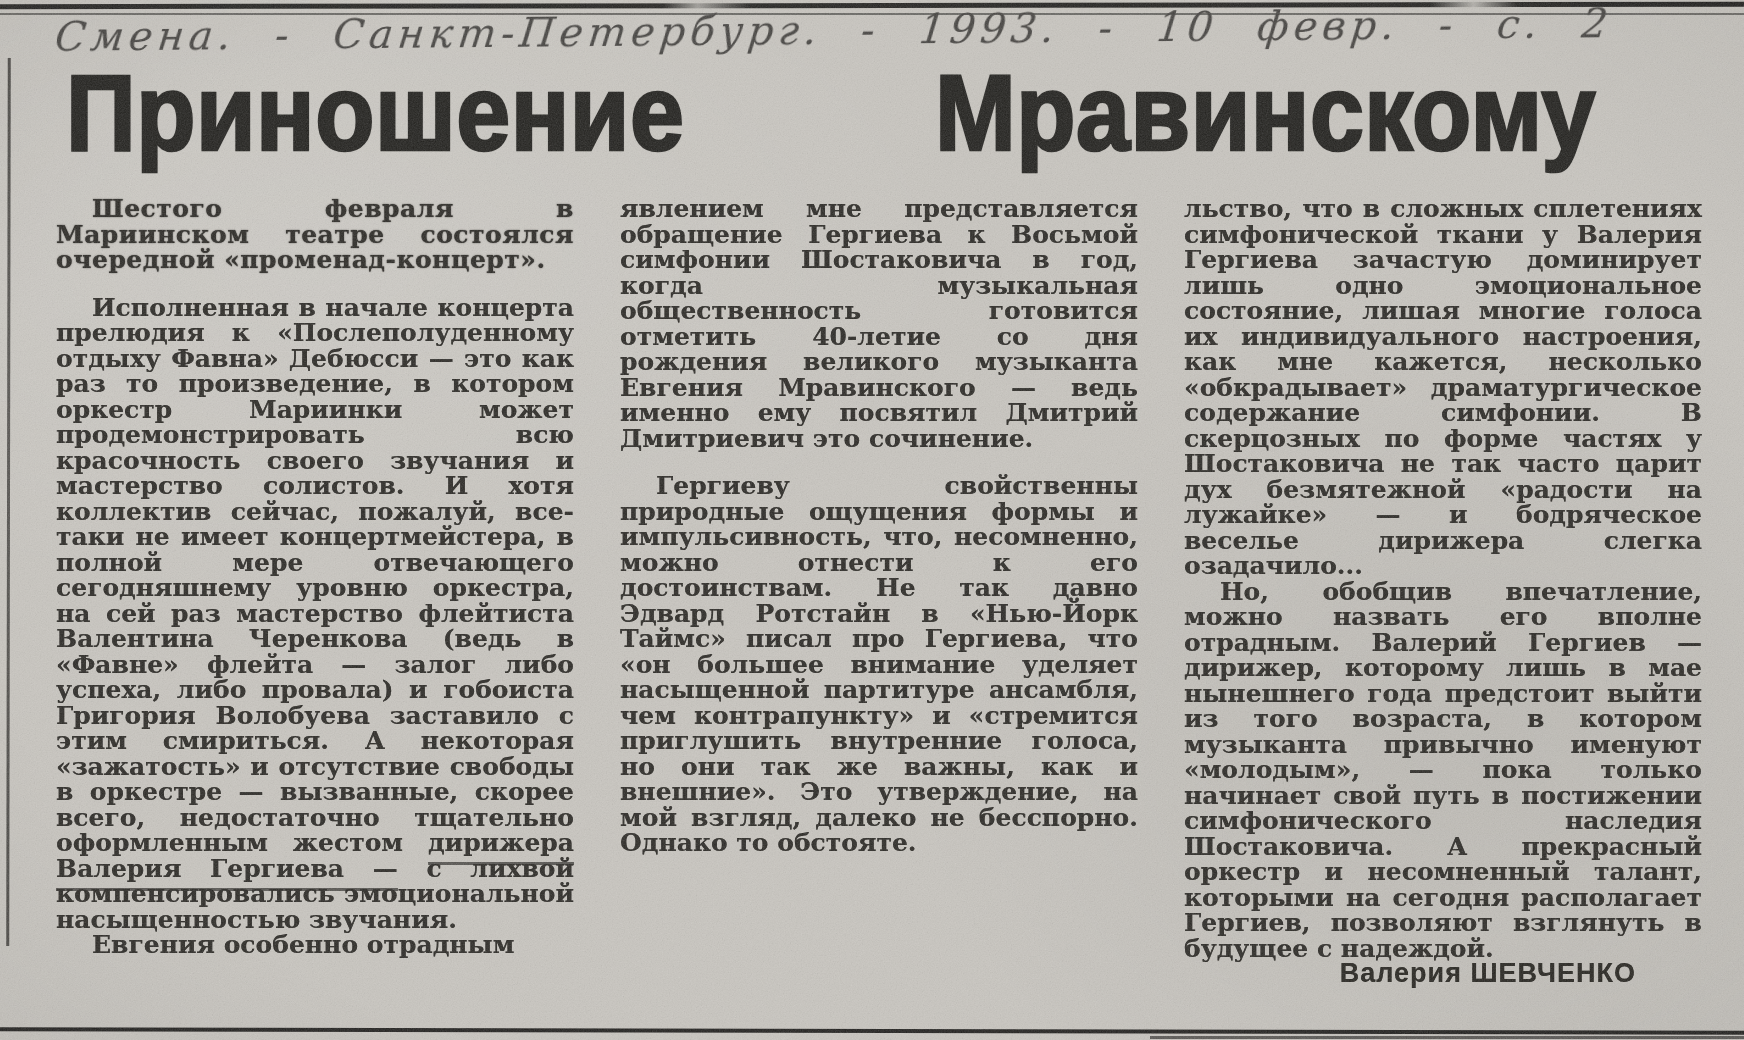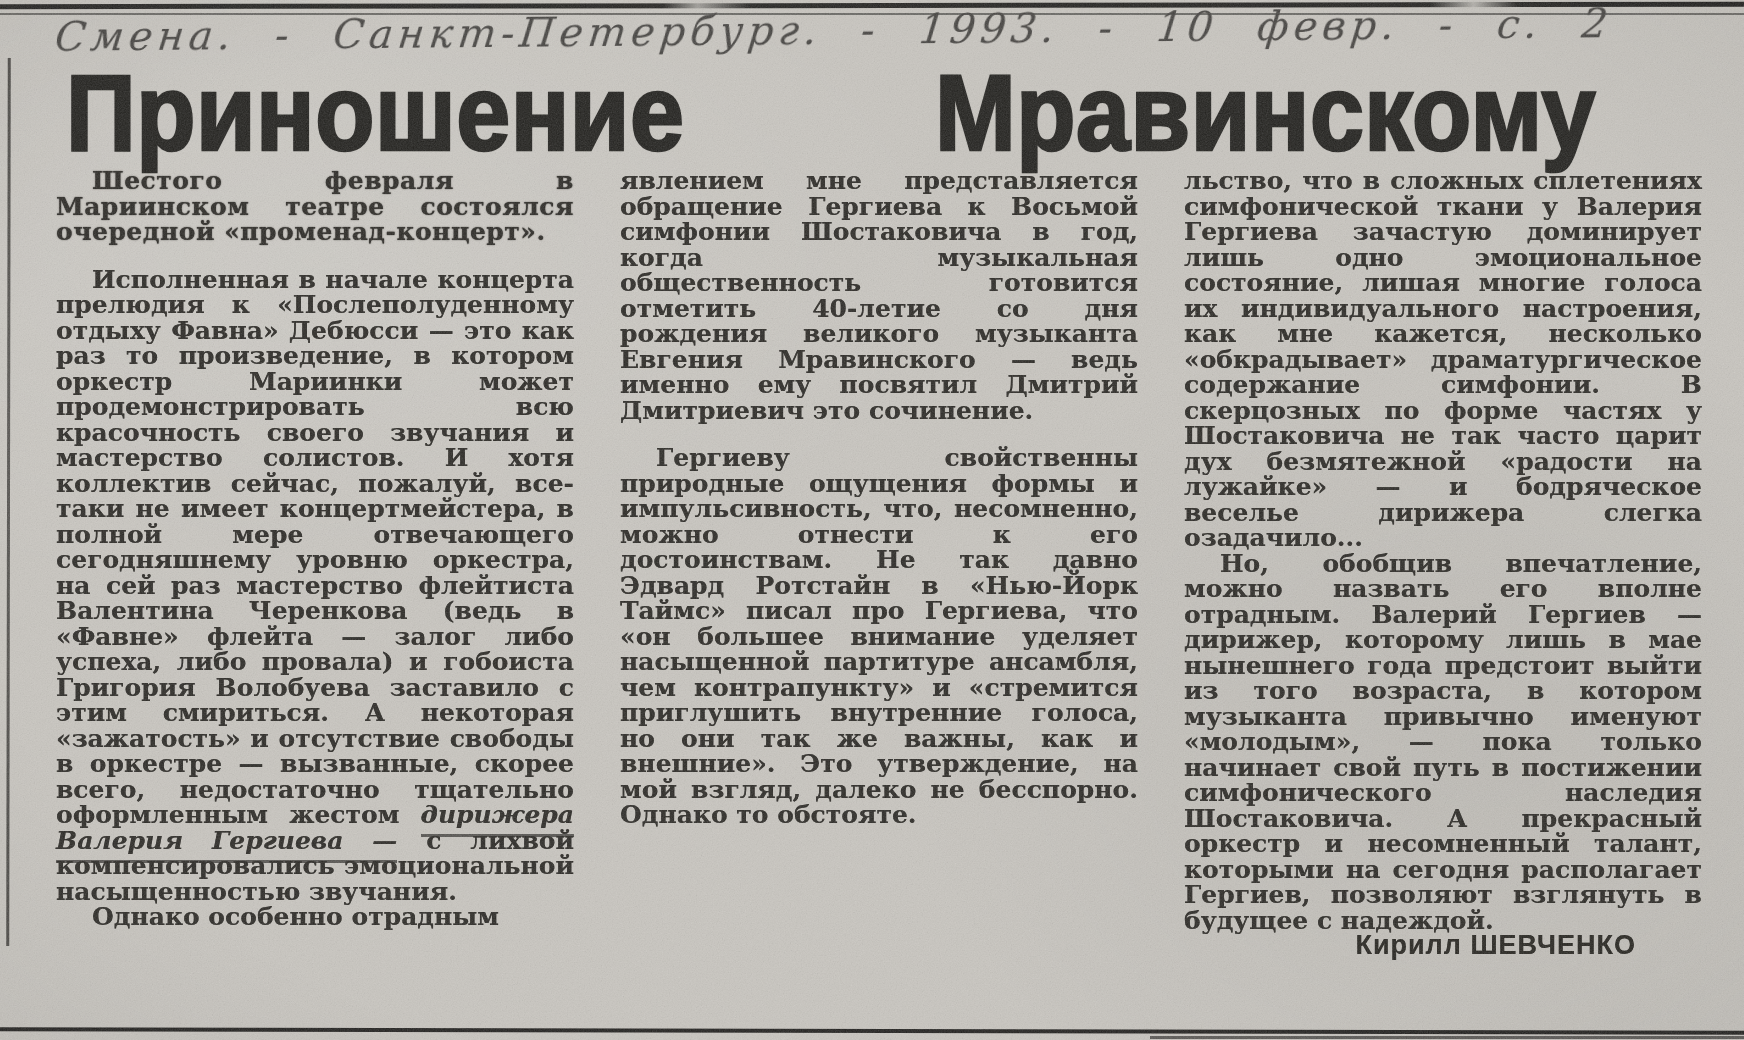--- a/index.html
+++ b/index.html
@@ -31,33 +31,33 @@
   .headline {
     position:absolute; top:60px; left:66px; width:1530px;
     display:flex; justify-content:space-between;
     font-family:"Liberation Sans", sans-serif; font-weight:700; font-size:97px; line-height:1;
     color:#21201d; letter-spacing:.5px;
     transform:scaleY(1.1); transform-origin:top left;
     -webkit-text-stroke:2.5px #21201d;
     text-shadow:0 0 2px rgba(30,29,27,.55);
   }
   .columns {
-    position:absolute; top:168px; left:56px; width:1646px;
+    position:absolute; top:196px; left:56px; width:1646px;
     display:flex; gap:46px;
     font-family:"DejaVu Serif", serif; font-weight:700; font-size:25px; line-height:25.5px;
     color:#2b2925; text-align:justify;
     text-shadow:0 0 .6px rgba(43,41,37,.7);
     filter:blur(.2px);
   }
   .col { flex:1 1 0; min-width:0; }
   .col p { margin:0; text-indent:36px; }
   p.gap-above { margin-top:22px; }
   p.no-indent { text-indent:0; }
   .lede { text-shadow:0 0 1.4px currentColor; letter-spacing:.5px; }
-  .pen-underline { border-bottom:3px solid rgba(58,55,52,.8); padding-bottom:5px;font-style:italic; }
+  .pen-underline { border-bottom:3px solid rgba(58,55,52,.8); padding-bottom:5px; }
   .byline {
     margin-top:34px; text-align:right; padding-right:66px; text-indent:0;
     font-family:"Liberation Sans", sans-serif; font-weight:700; font-size:27px; letter-spacing:1px;
     color:#26241f;
   }
   .scan-line-bottom { position:absolute; top:1029px; left:0; width:100%; height:4px; background:#201f1d; transform:rotate(.12deg); }
   .scan-line-bottom2 { position:absolute; top:1036px; left:1150px; width:594px; height:3px; background:#2b2a28; opacity:.7; }
   .grain { position:absolute; inset:0; width:100%; height:100%; pointer-events:none; z-index:5; }
 </style>
 </head>
@@ -75,32 +75,32 @@
   <div class="headline">
     <span>Приношение</span>
     <span>Мравинскому</span>
   </div>
 
   <div class="columns">
 
     <div class="col">
       <p class="lede">Шестого февраля в Мариинском театре состоялся очередной «променад-концерт».</p>
       <p class="gap-above"><span>Исполненная в начале концерта прелюдия к «Послеполуденному отдыху Фавна» Дебюсси — это как раз то произведение, в котором оркестр Мариинки может продемонстрировать всю красочность своего звучания и мастерство солистов. И хотя коллектив сейчас, пожалуй, все-таки не имеет концертмейстера, в полной мере отвечающего сегодняшнему уровню оркестра, на сей раз мастерство флейтиста Валентина Черенкова (ведь в «Фавне» флейта — залог либо успеха, либо провала) и гобоиста Григория Волобуева заставило с этим смириться. А некоторая «зажатость» и отсутствие свободы в оркестре — вызванные, скорее всего, недостаточно тщательно оформленным жестом </span><span class="pen-underline">дирижера Валерия Гергиева —</span><span> с лихвой компенсировались эмоциональной насыщенностью звучания.</span></p>
-      <p>Однако особенно отрадным</p>
+      <p>Евгения особенно отрадным</p>
     </div>
 
     <div class="col">
       <p class="no-indent">явлением мне представляется обращение Гергиева к Восьмой симфонии Шостаковича в год, когда музыкальная общественность готовится отметить 40-летие со дня рождения великого музыканта Евгения Мравинского — ведь именно ему посвятил Дмитрий Дмитриевич это сочинение.</p>
       <p class="gap-above">Гергиеву свойственны природные ощущения формы и импульсивность, что, несомненно, можно отнести к его достоинствам. Не так давно Эдвард Ротстайн в «Нью-Йорк Таймс» писал про Гергиева, что «он большее внимание уделяет насыщенной партитуре ансамбля, чем контрапункту» и «стремится приглушить внутренние голоса, но они так же важны, как и внешние». Это утверждение, на мой взгляд, далеко не бесспорно. Однако то обстояте.</p>
     </div>
 
     <div class="col">
       <p class="no-indent">льство, что в сложных сплетениях симфонической ткани у Валерия Гергиева зачастую доминирует лишь одно эмоциональное состояние, лишая многие голоса их индивидуального настроения, как мне кажется, несколько «обкрадывает» драматургическое содержание симфонии. В скерцозных по форме частях у Шостаковича не так часто царит дух безмятежной «радости на лужайке» — и бодряческое веселье дирижера слегка озадачило...</p>
       <p>Но, обобщив впечатление, можно назвать его вполне отрадным. Валерий Гергиев — дирижер, которому лишь в мае нынешнего года предстоит выйти из того возраста, в котором музыканта привычно именуют «молодым», — пока только начинает свой путь в постижении симфонического наследия Шостаковича. А прекрасный оркестр и несомненный талант, которыми на сегодня располагает Гергиев, позволяют взглянуть в будущее с надеждой.</p>
-      <p class="byline">Кирилл ШЕВЧЕНКО</p>
+      <p class="byline">Валерия ШЕВЧЕНКО</p>
     </div>
 
   </div>
 
   <div class="scan-line-bottom"></div>
   <div class="scan-line-bottom2"></div>
 
   <svg class="grain" xmlns="http://www.w3.org/2000/svg">
     <filter id="g">
       <feTurbulence type="fractalNoise" baseFrequency="0.82" numOctaves="3" stitchTiles="stitch"></feTurbulence>

